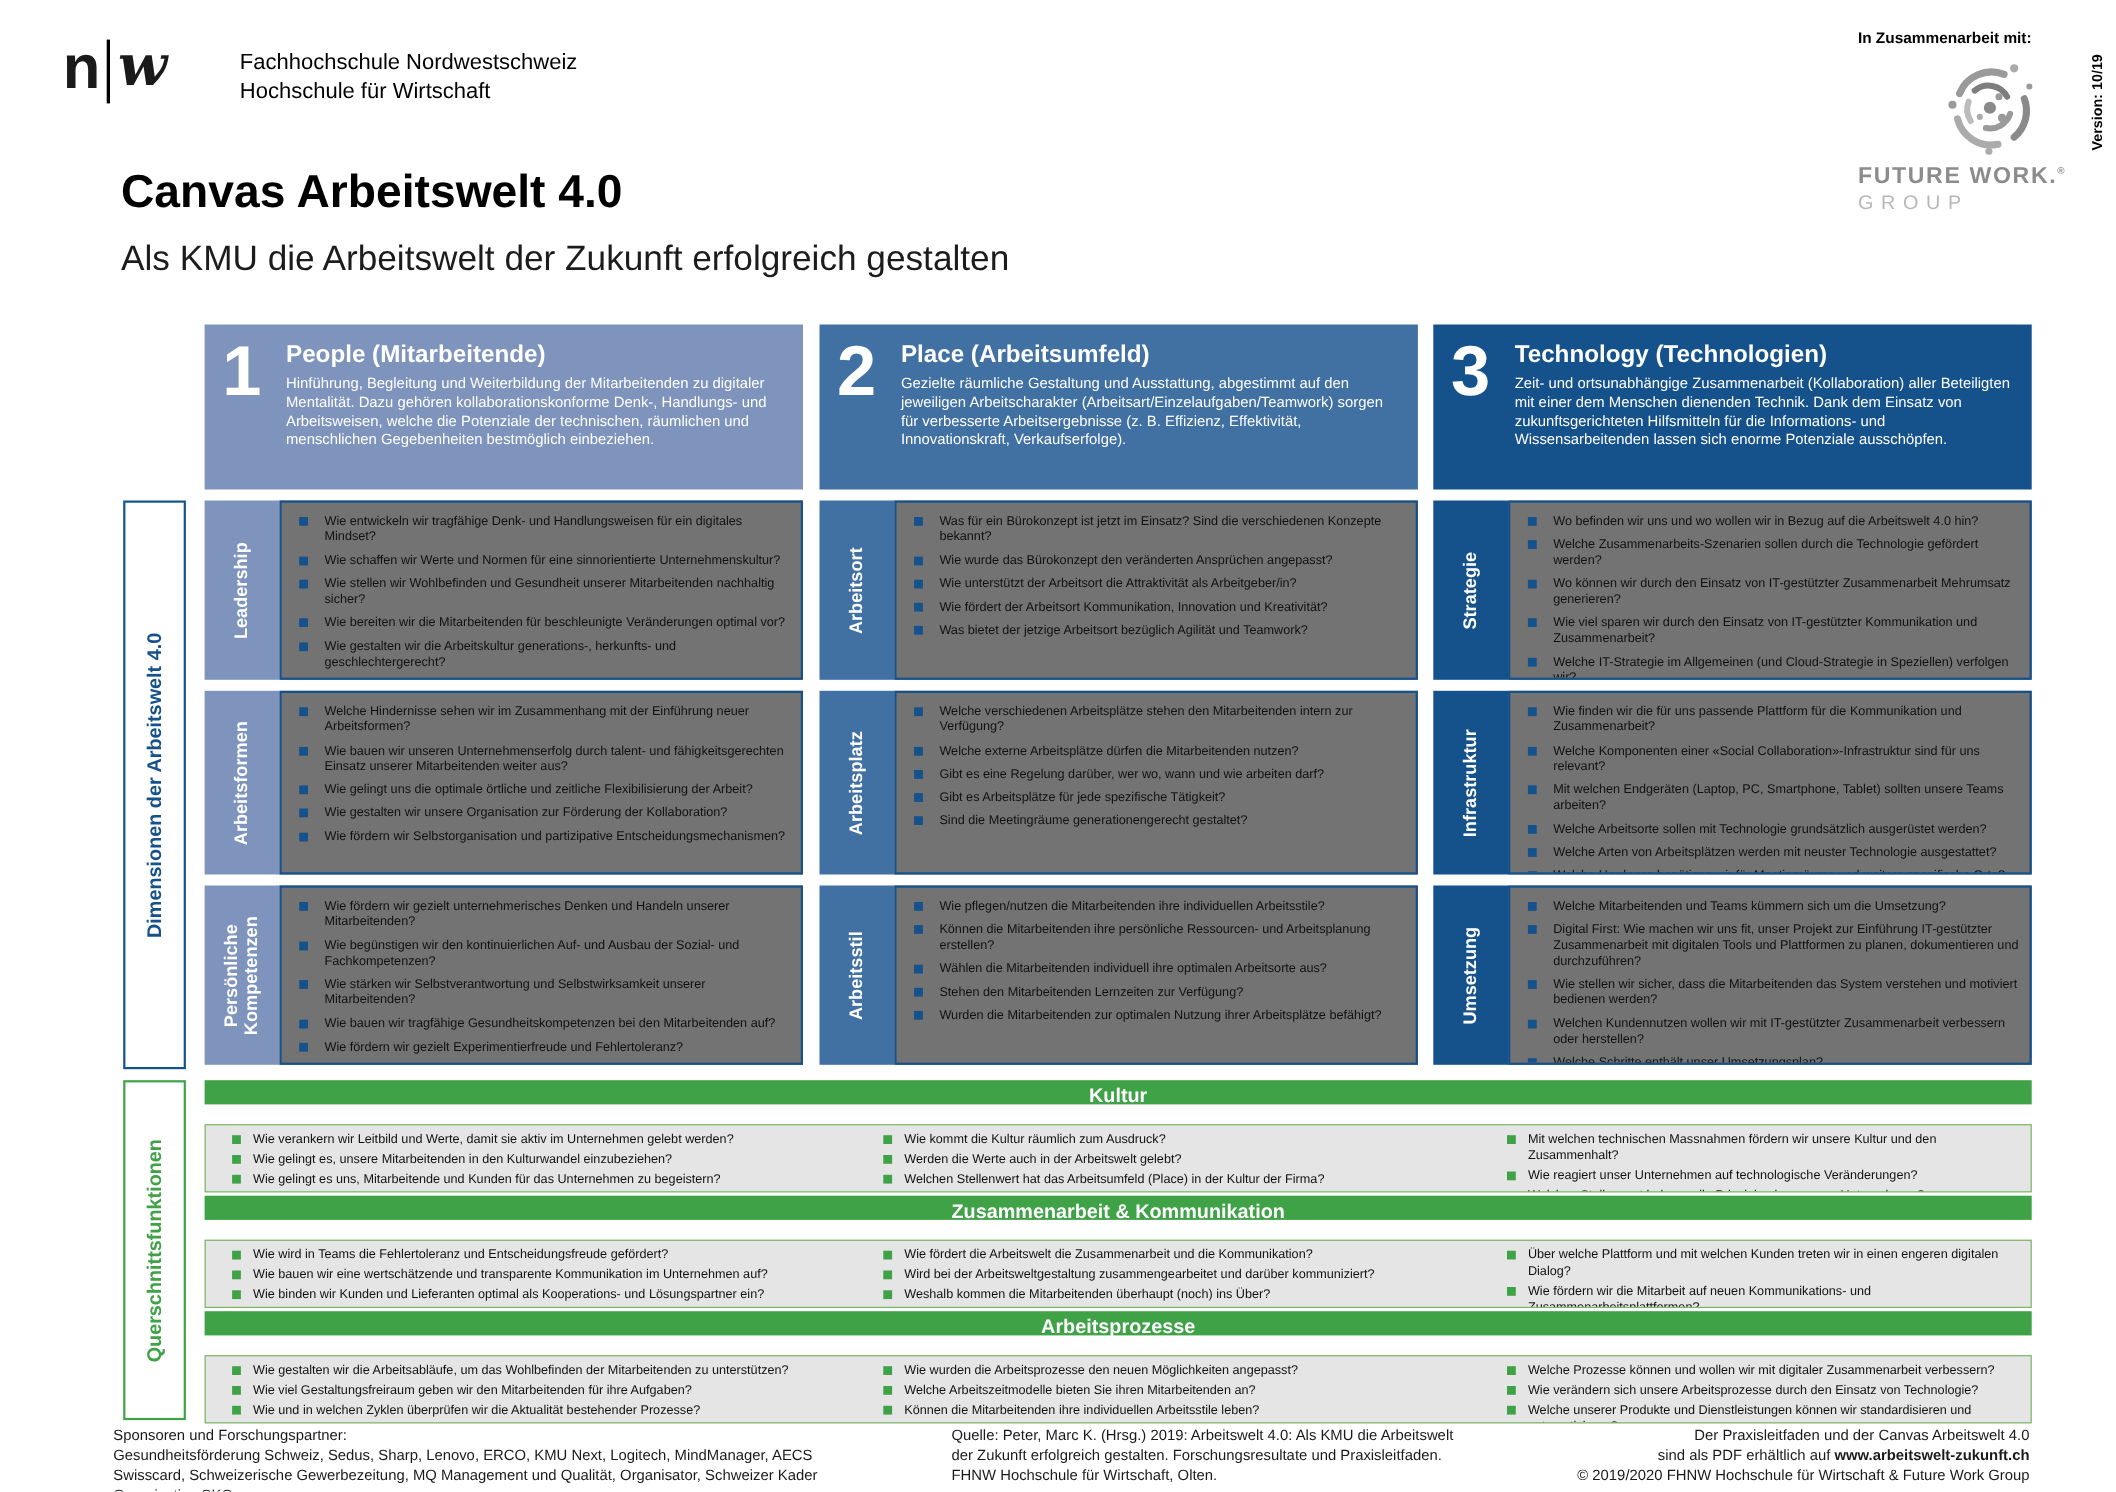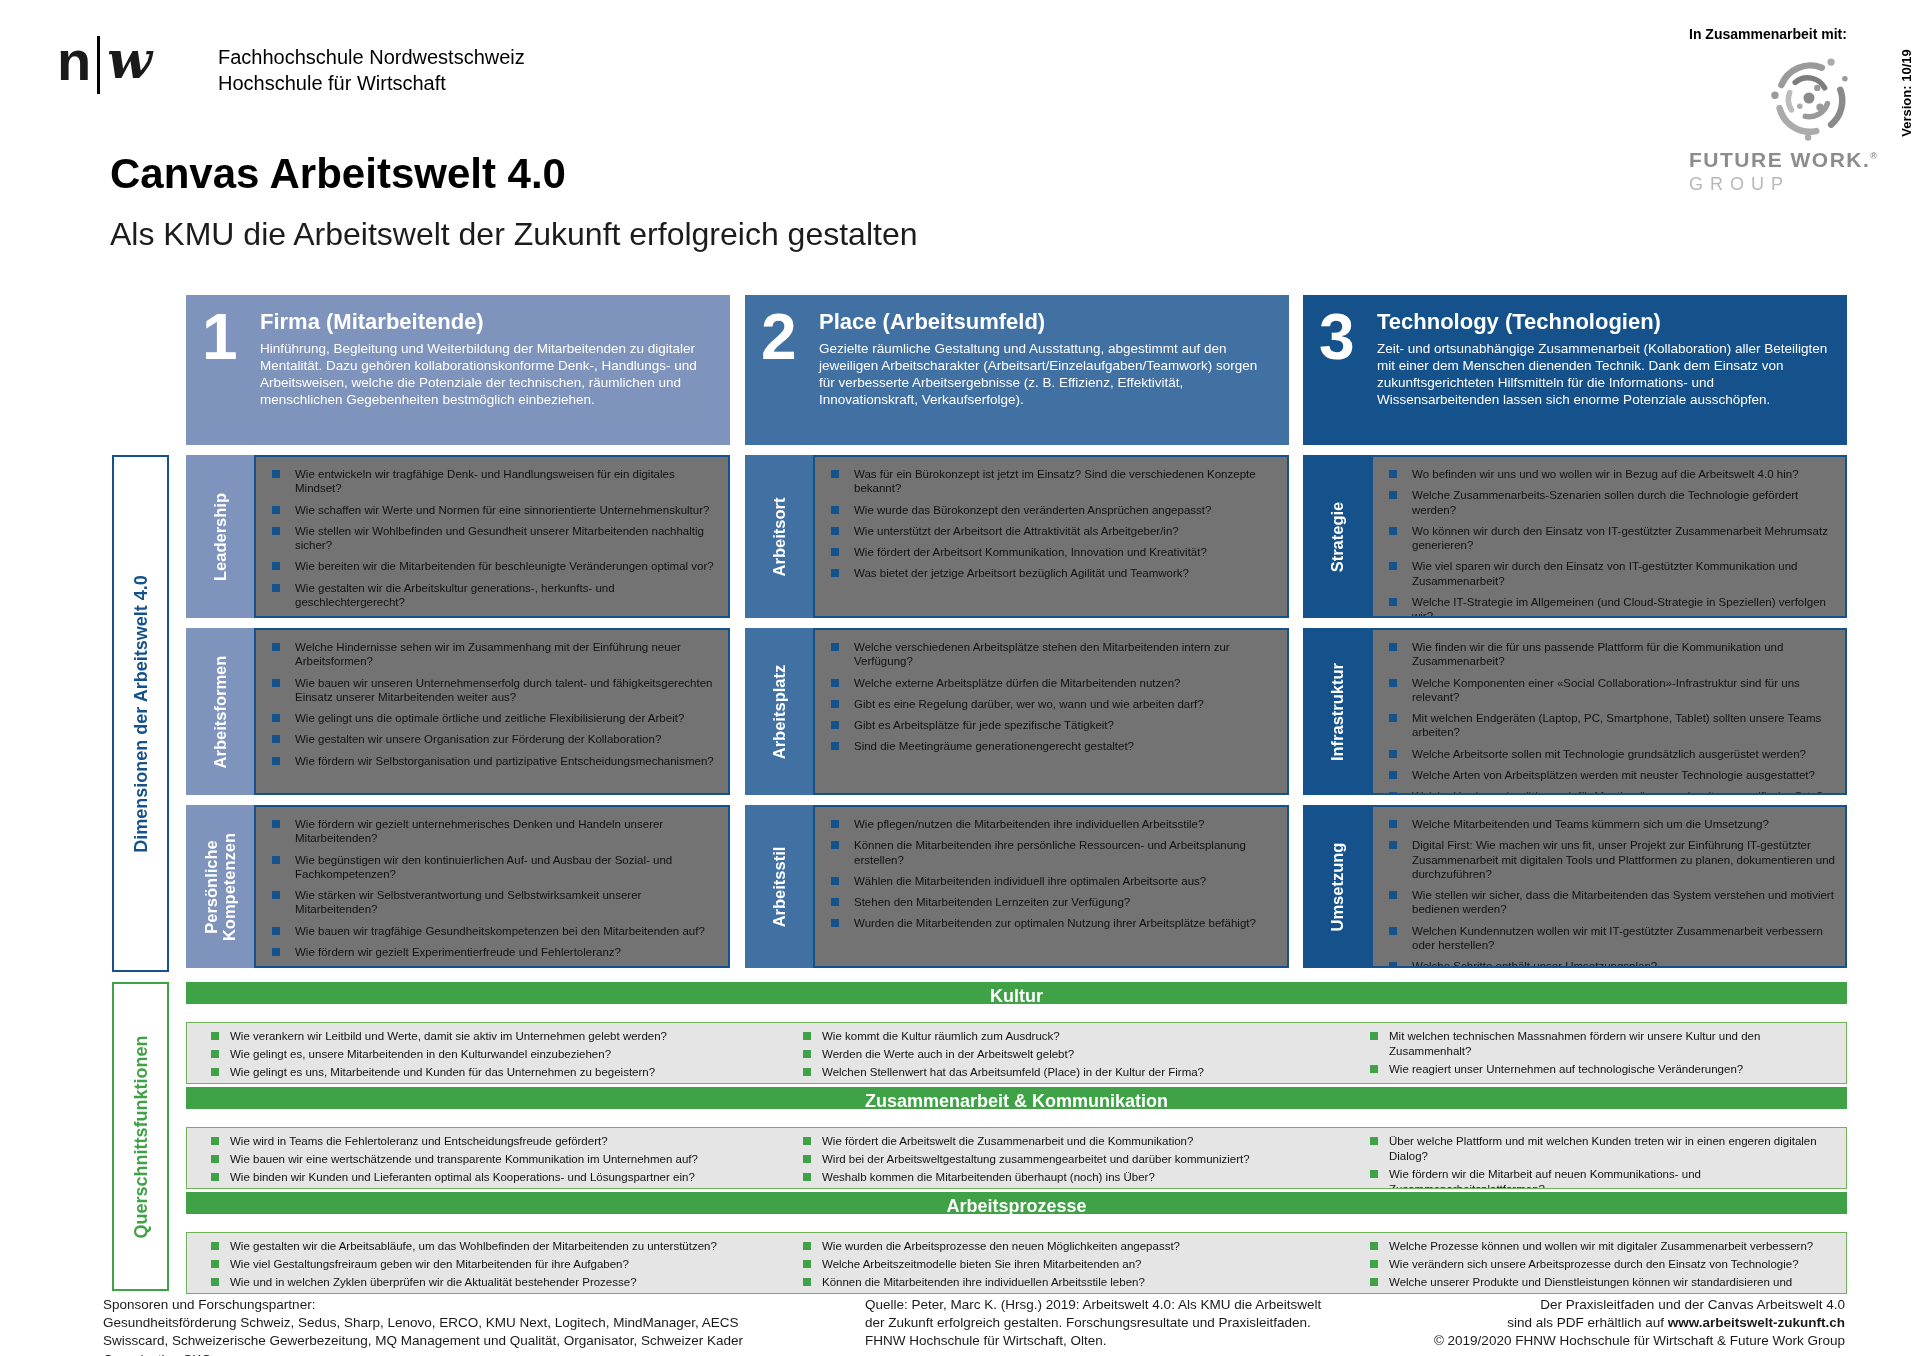--- a/index.html
+++ b/index.html
@@ -126,21 +126,21 @@
   <div class="side-inner side-label">Dimensionen der Arbeitswelt 4.0</div>
 </div>
 <div class="side-box side-cross">
   <div class="side-inner side-label">Querschnittsfunktionen</div>
 </div>
 
 <div class="canvas-col col1">
   <div class="col-header c1">
     <div class="col-num">1</div>
     <div>
-      <div class="col-title">Firma (Mitarbeitende)</div>
+      <div class="col-title">People (Mitarbeitende)</div>
       <div class="col-desc">Hinführung, Begleitung und Weiterbildung der Mitarbeitenden zu digitaler Mentalität. Dazu gehören kollaborationskonforme Denk-, Handlungs- und Arbeitsweisen, welche die Potenziale der technischen, räumlichen und menschlichen Gegebenheiten bestmöglich einbeziehen.</div>
     </div>
   </div>
   <div class="canvas-row rh1">
     <div class="row-tab c1">
       <div class="tab-label">Leadership</div>
     </div>
     <div class="row-body">
       <ul class="qlist">
         <li>Wie entwickeln wir tragfähige Denk- und Handlungsweisen für ein digitales Mindset?</li>

